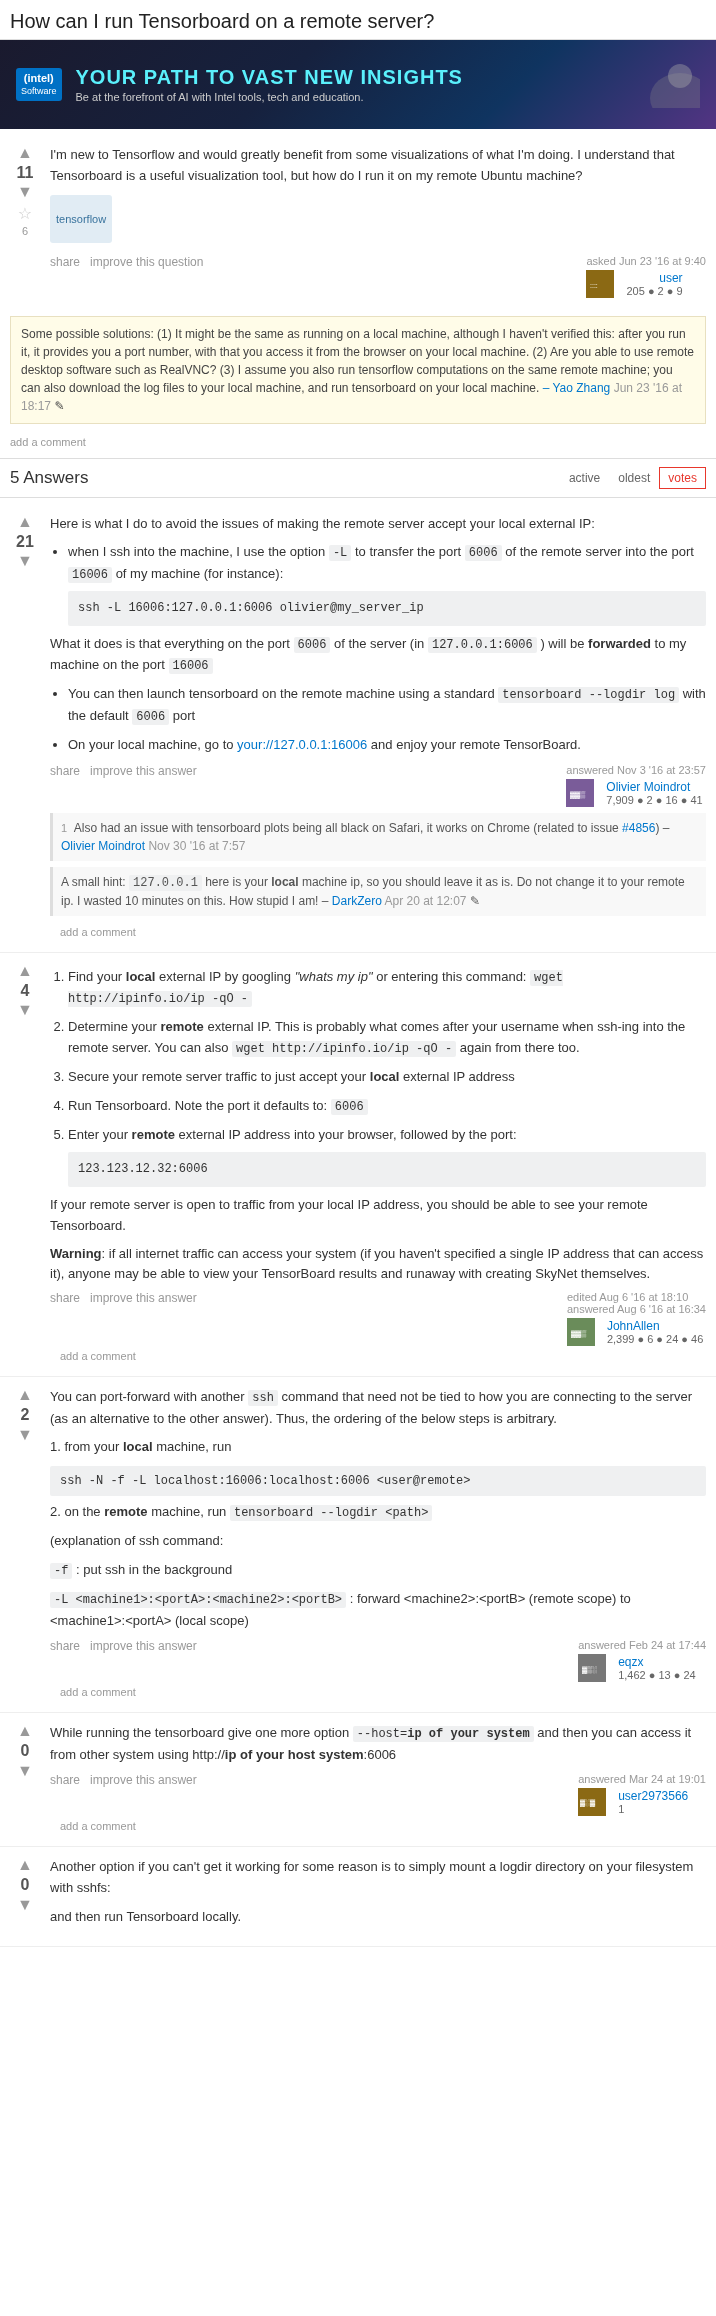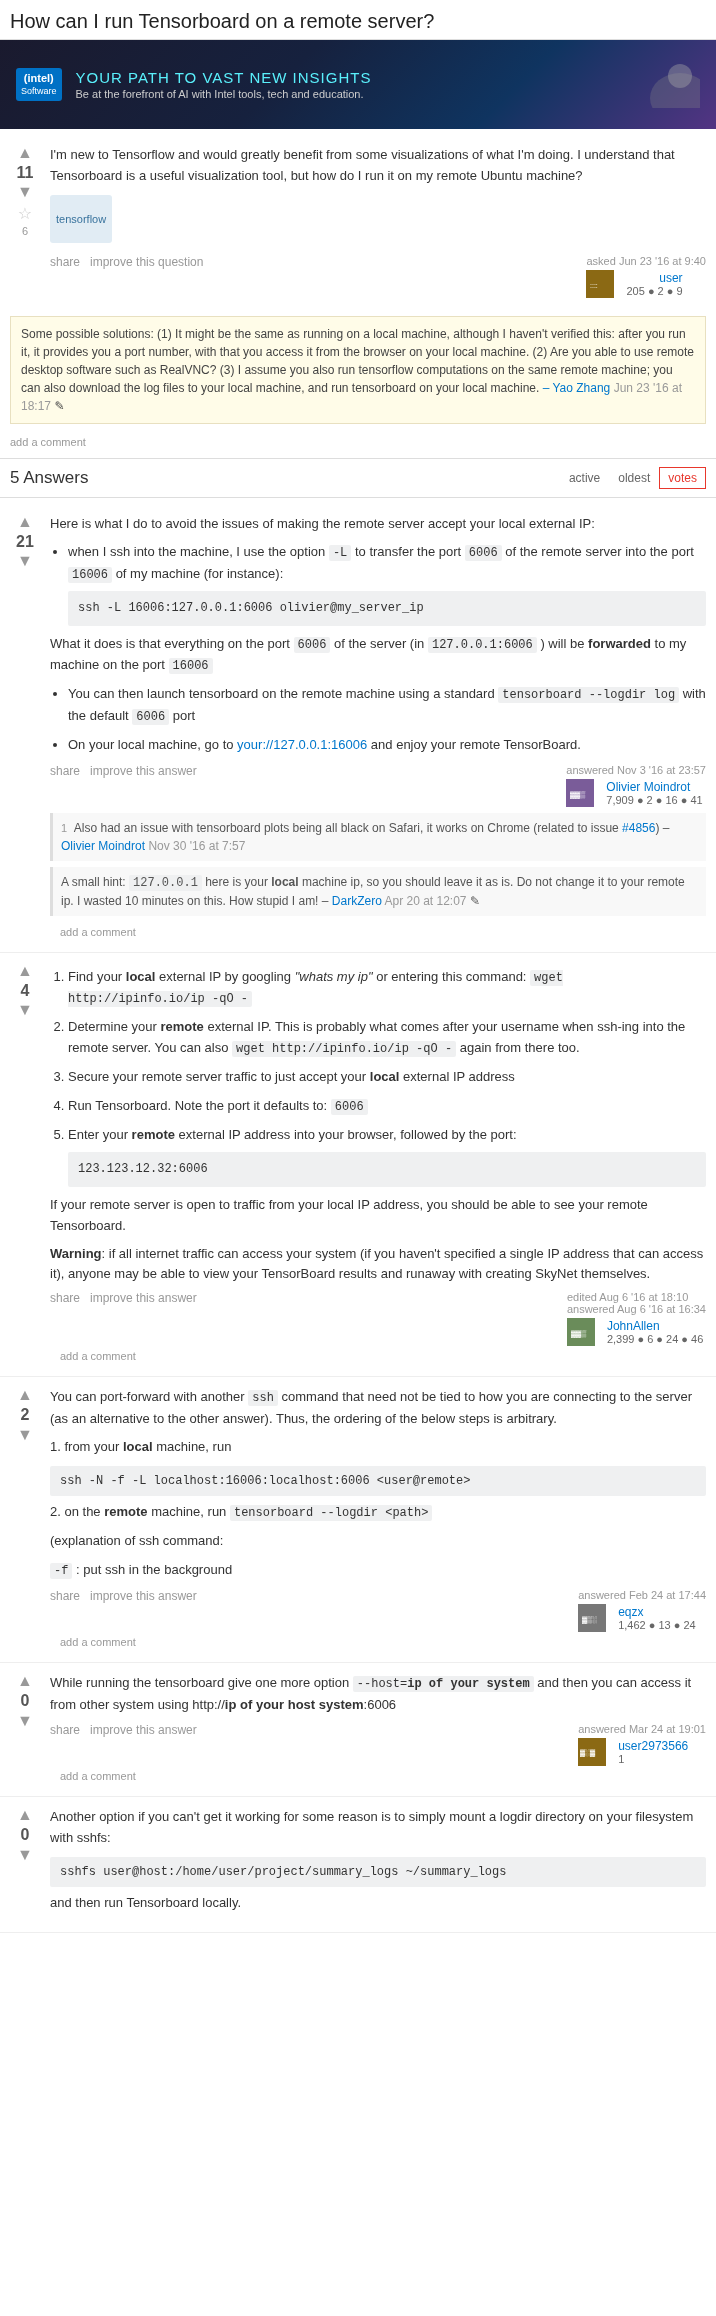--- a/index.html
+++ b/index.html
@@ -33,22 +33,22 @@
       font-weight: bold;
       font-size: 11px;
       padding: 4px 5px;
       border-radius: 3px;
       min-width: 40px;
       text-align: center;
       line-height: 1.1;
     }
     .banner-text h2 {
       color: #5af0fc;
-      font-size: 15px;
-      font-weight: normal;
+      font-size: 20px;
+      font-weight: bold;
       letter-spacing: 1px;
       text-transform: uppercase;
     }
     .banner-text p {
       color: #ccc;
       font-size: 11px;
       margin-top: 2px;
     }
     .question-body {
       padding: 10px 10px 0 10px;
@@ -486,20 +486,21 @@
     </p>
     <p class="answer-text">
       1. from your <strong>local</strong> machine, run
     </p>
     <pre>ssh -N -f -L localhost:16006:localhost:6006 &lt;user@remote&gt;</pre>
     <p class="answer-text">
       2. on the <strong>remote</strong> machine, run <code>tensorboard --logdir &lt;path&gt;</code>
     </p>
     <p class="answer-text">(explanation of ssh command:</p>
     <p class="answer-text"><code>-f</code> : put ssh in the background</p>
+    <p class="answer-text"><code>-L &lt;machine1&gt;:&lt;portA&gt;:&lt;machine2&gt;:&lt;portB&gt;</code> : forward &lt;machine2&gt;:&lt;portB&gt; (remote scope) to &lt;machine1&gt;:&lt;portA&gt; (local scope)</p>
     <div class="answer-meta">
       <div class="answer-actions">
         <a>share</a>
         <a>improve this answer</a>
       </div>
       <div class="answered-info">
         <span>answered Feb 24 at 17:44</span>
         <div class="user-info">
           <svg width="28" height="28">
               <rect width="28" height="28" fill="#777"></rect>
@@ -550,16 +551,15 @@
 </div>
 
 <div class="answer-block">
   <div class="vote-col">
     <span class="vote-arrow">▲</span>
     <span class="vote-count">0</span>
     <span class="vote-arrow">▼</span>
   </div>
   <div class="answer-content">
     <p class="answer-text">Another option if you can't get it working for some reason is to simply mount a logdir directory on your filesystem with sshfs:</p>
-    <pre>sshfs user@host:/home/user/project/summary_logs ~/summary_logs</pre>
     <p class="answer-text">and then run Tensorboard locally.</p>
   </div>
 </div>
 
 </body></html>

